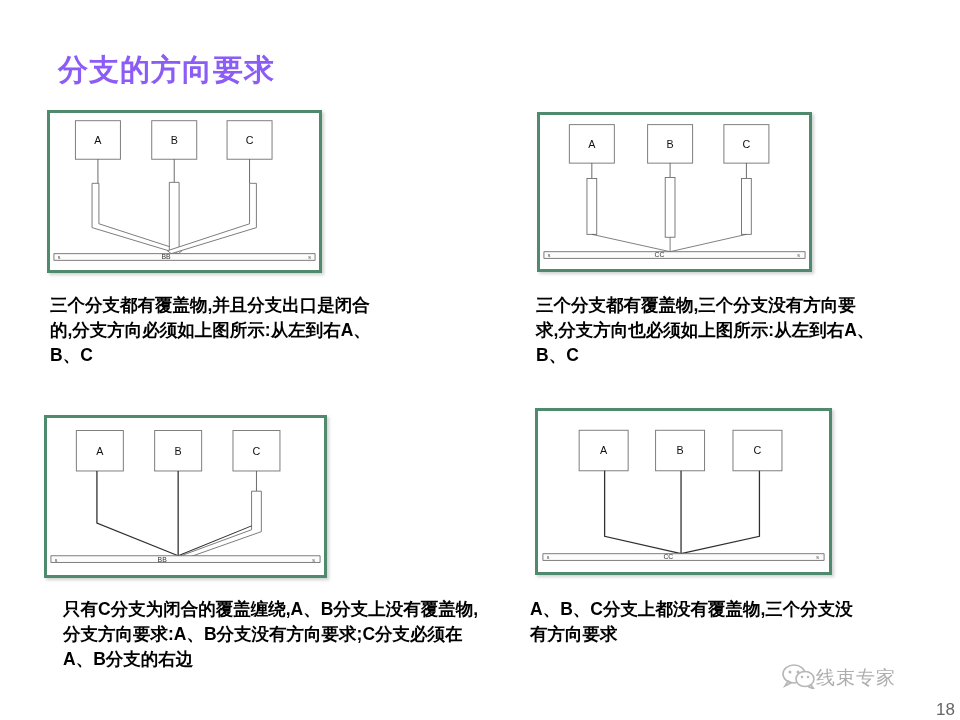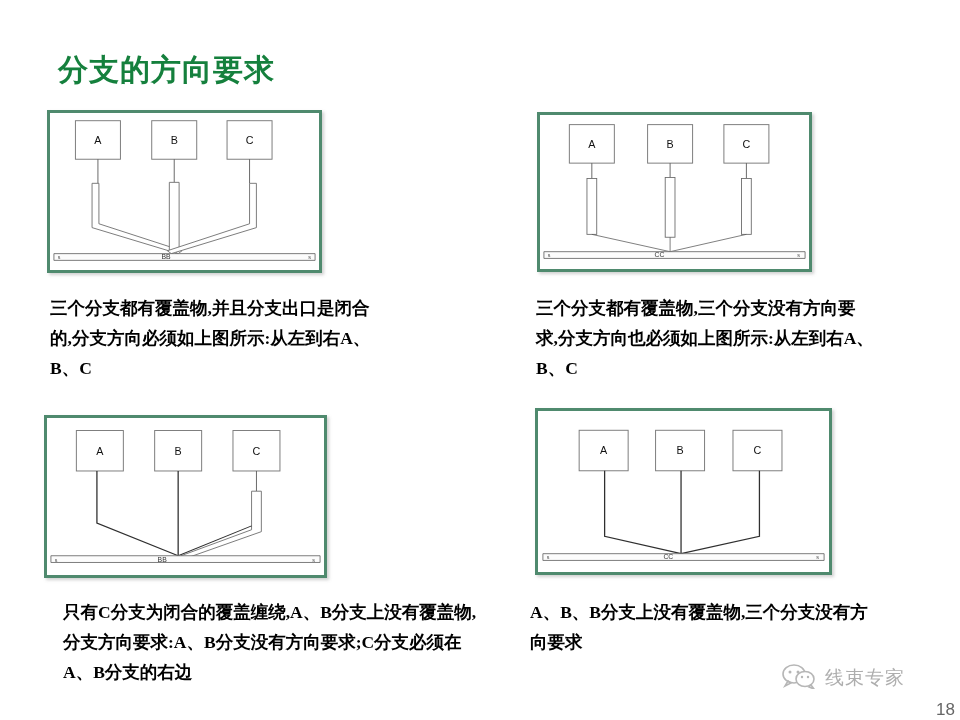--- a/index.html
+++ b/index.html
@@ -18,21 +18,21 @@
 
   
   #slide-title {
     position: absolute;
     left: 58px;
     top: 50px;
     font-family: "Liberation Serif", serif;
     font-size: 30px;
     font-weight: 700;
     letter-spacing: 1px;
-    color: #15803d;
+    color: #8b5cf6;
     white-space: nowrap;
   }
 
   
   .figure-panel {
     position: absolute;
     box-sizing: border-box;
     border: 3px solid #4f8a6e;
     background: #ffffff;
     box-shadow: 2px 2px 3px rgba(120,120,120,0.35);
@@ -44,40 +44,39 @@
   .fig-svg { display: block; width: 100%; height: 100%; }
 
   #figure-1 { left: 47px;  top: 110px; width: 275px; height: 163px; }
   #figure-2 { left: 537px; top: 112px; width: 275px; height: 160px; }
   #figure-3 { left: 44px;  top: 415px; width: 283px; height: 163px; }
   #figure-4 { left: 535px; top: 408px; width: 297px; height: 167px; }
 
   
   .caption {
     position: absolute;
-    font-family: Liberation Serif, serif;
+    font-family: Liberation Sans, sans-serif;
     font-size: 17.5px;
     font-weight: 700;
-    line-height: 30px;
+    line-height: 25px;
     color: #000000;
     letter-spacing: 0px;
   }
   #caption-1 { left: 50px;  top: 293px; width: 330px; }
   #caption-2 { left: 536px; top: 293px; width: 340px; }
   #caption-3 { left: 63px;  top: 597px; width: 420px; }
   #caption-4 { left: 530px; top: 597px; width: 340px; }
 
   
   #watermark {
     position: absolute;
     left: 782px;
     top: 663px;
     display: flex;
     align-items: center;
-    gap: 9px;
     opacity: 0.62;
   }
   #watermark .wm-text {
     font-family: "Liberation Sans", sans-serif;
     font-size: 19px;
     color: #7d7d7d;
     letter-spacing: 1px;
   }
   #page-number {
     position: absolute;
@@ -205,21 +204,21 @@
       <text x="9" y="154" font-family="Liberation Serif, serif" font-size="7" fill="#444">s</text>
       <text x="284" y="154" font-family="Liberation Serif, serif" font-size="7" fill="#444">s</text>
       <text x="128" y="154" font-family="Liberation Sans, sans-serif" font-size="7" fill="#333">CC</text>
     </svg>
   </div>
 </div>
 
 <div class="caption" id="caption-1">三个分支都有覆盖物,并且分支出口是闭合的,分支方向必须如上图所示:从左到右A、B、C</div>
 <div class="caption" id="caption-2">三个分支都有覆盖物,三个分支没有方向要求,分支方向也必须如上图所示:从左到右A、B、C</div>
 <div class="caption" id="caption-3">只有C分支为闭合的覆盖缠绕,A、B分支上没有覆盖物,分支方向要求:A、B分支没有方向要求;C分支必须在A、B分支的右边</div>
-<div class="caption" id="caption-4">A、B、B分支上没有覆盖物,三个分支没有方向要求</div>
+<div class="caption" id="caption-4">A、B、C分支上都没有覆盖物,三个分支没有方向要求</div>
 
 <div id="watermark">
   <span>
     <svg width="34" height="26" viewBox="0 0 34 26">
       <ellipse cx="12" cy="11" rx="11" ry="9" fill="none" stroke="#8a8a8a" stroke-width="1.6"></ellipse>
       <path d="M 6,18 L 3,23 L 9,20 Z" fill="none" stroke="#8a8a8a" stroke-width="1.6"></path>
       <circle cx="8" cy="9" r="1.5" fill="#8a8a8a"></circle>
       <circle cx="16" cy="9" r="1.5" fill="#8a8a8a"></circle>
       <ellipse cx="23" cy="16" rx="9" ry="7.5" fill="#ffffff" stroke="#8a8a8a" stroke-width="1.6"></ellipse>
       <path d="M 29,22 L 32,26 L 27,24 Z" fill="none" stroke="#8a8a8a" stroke-width="1.6"></path>

